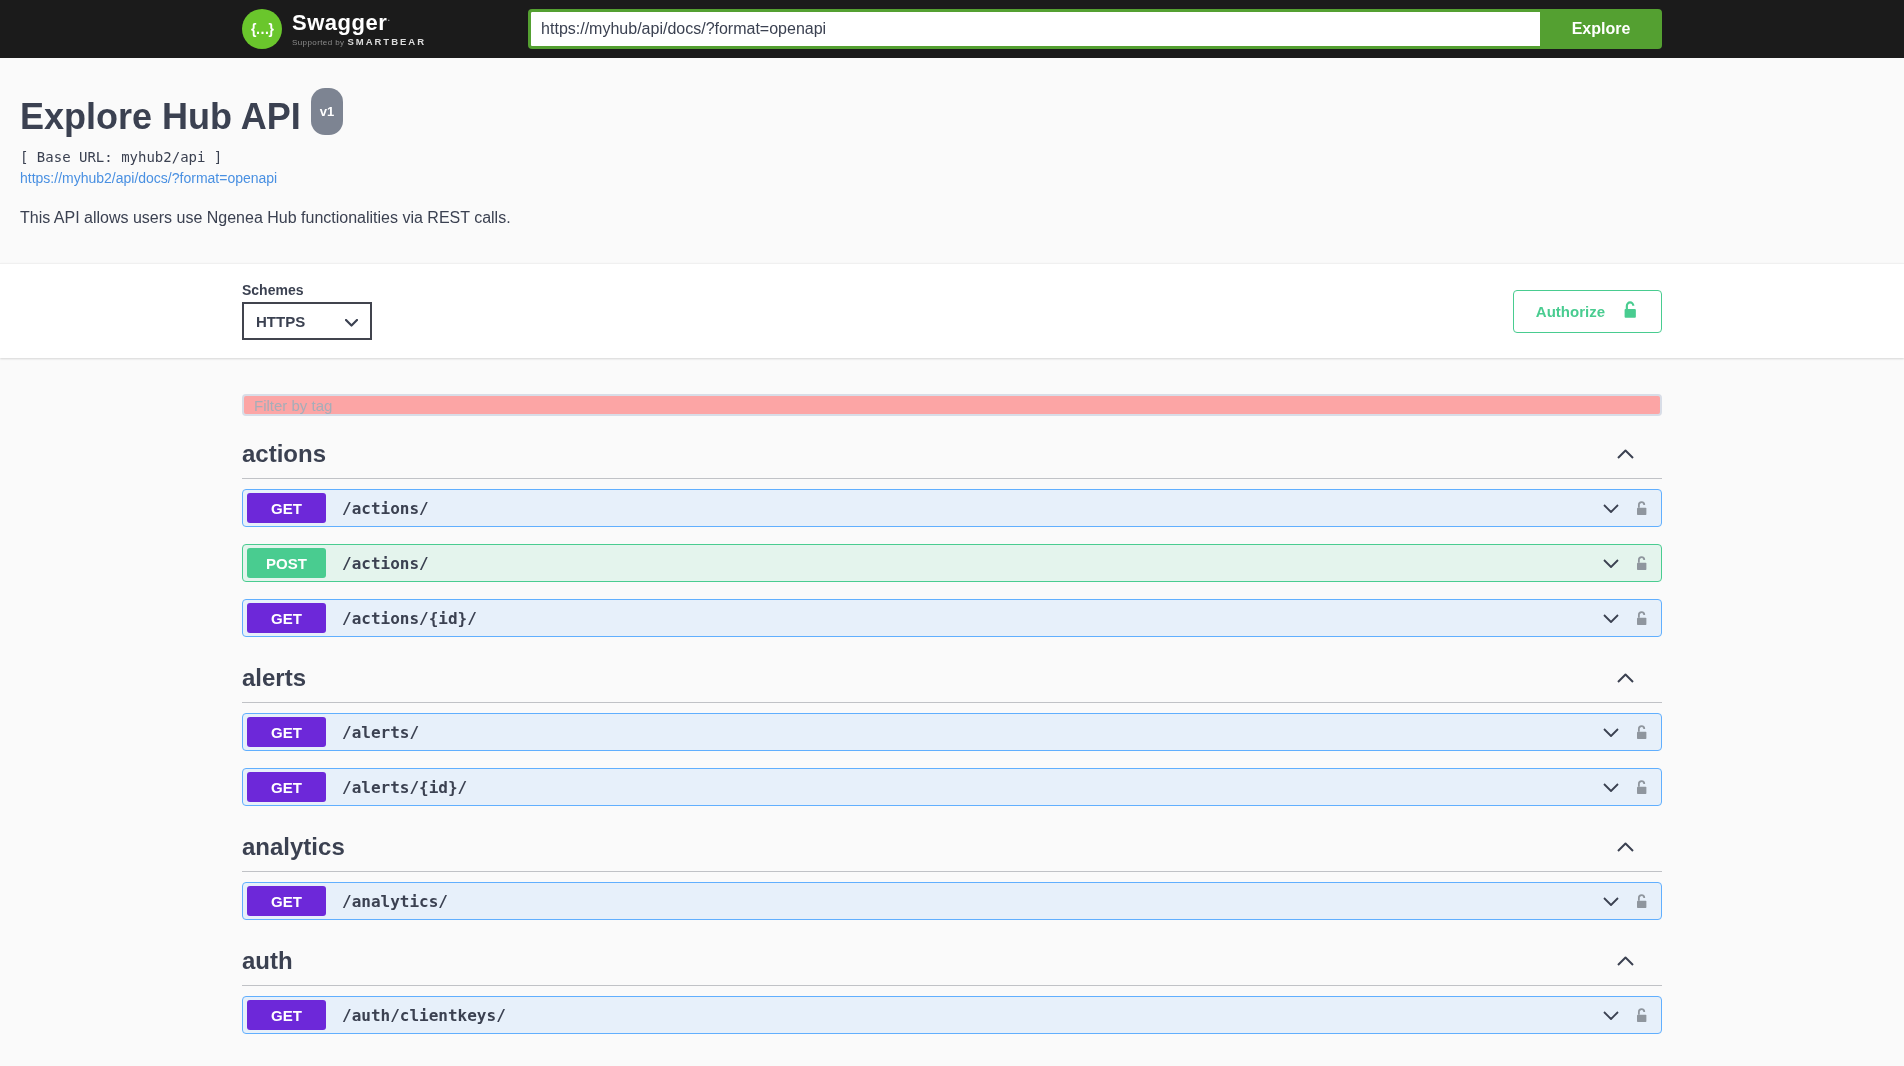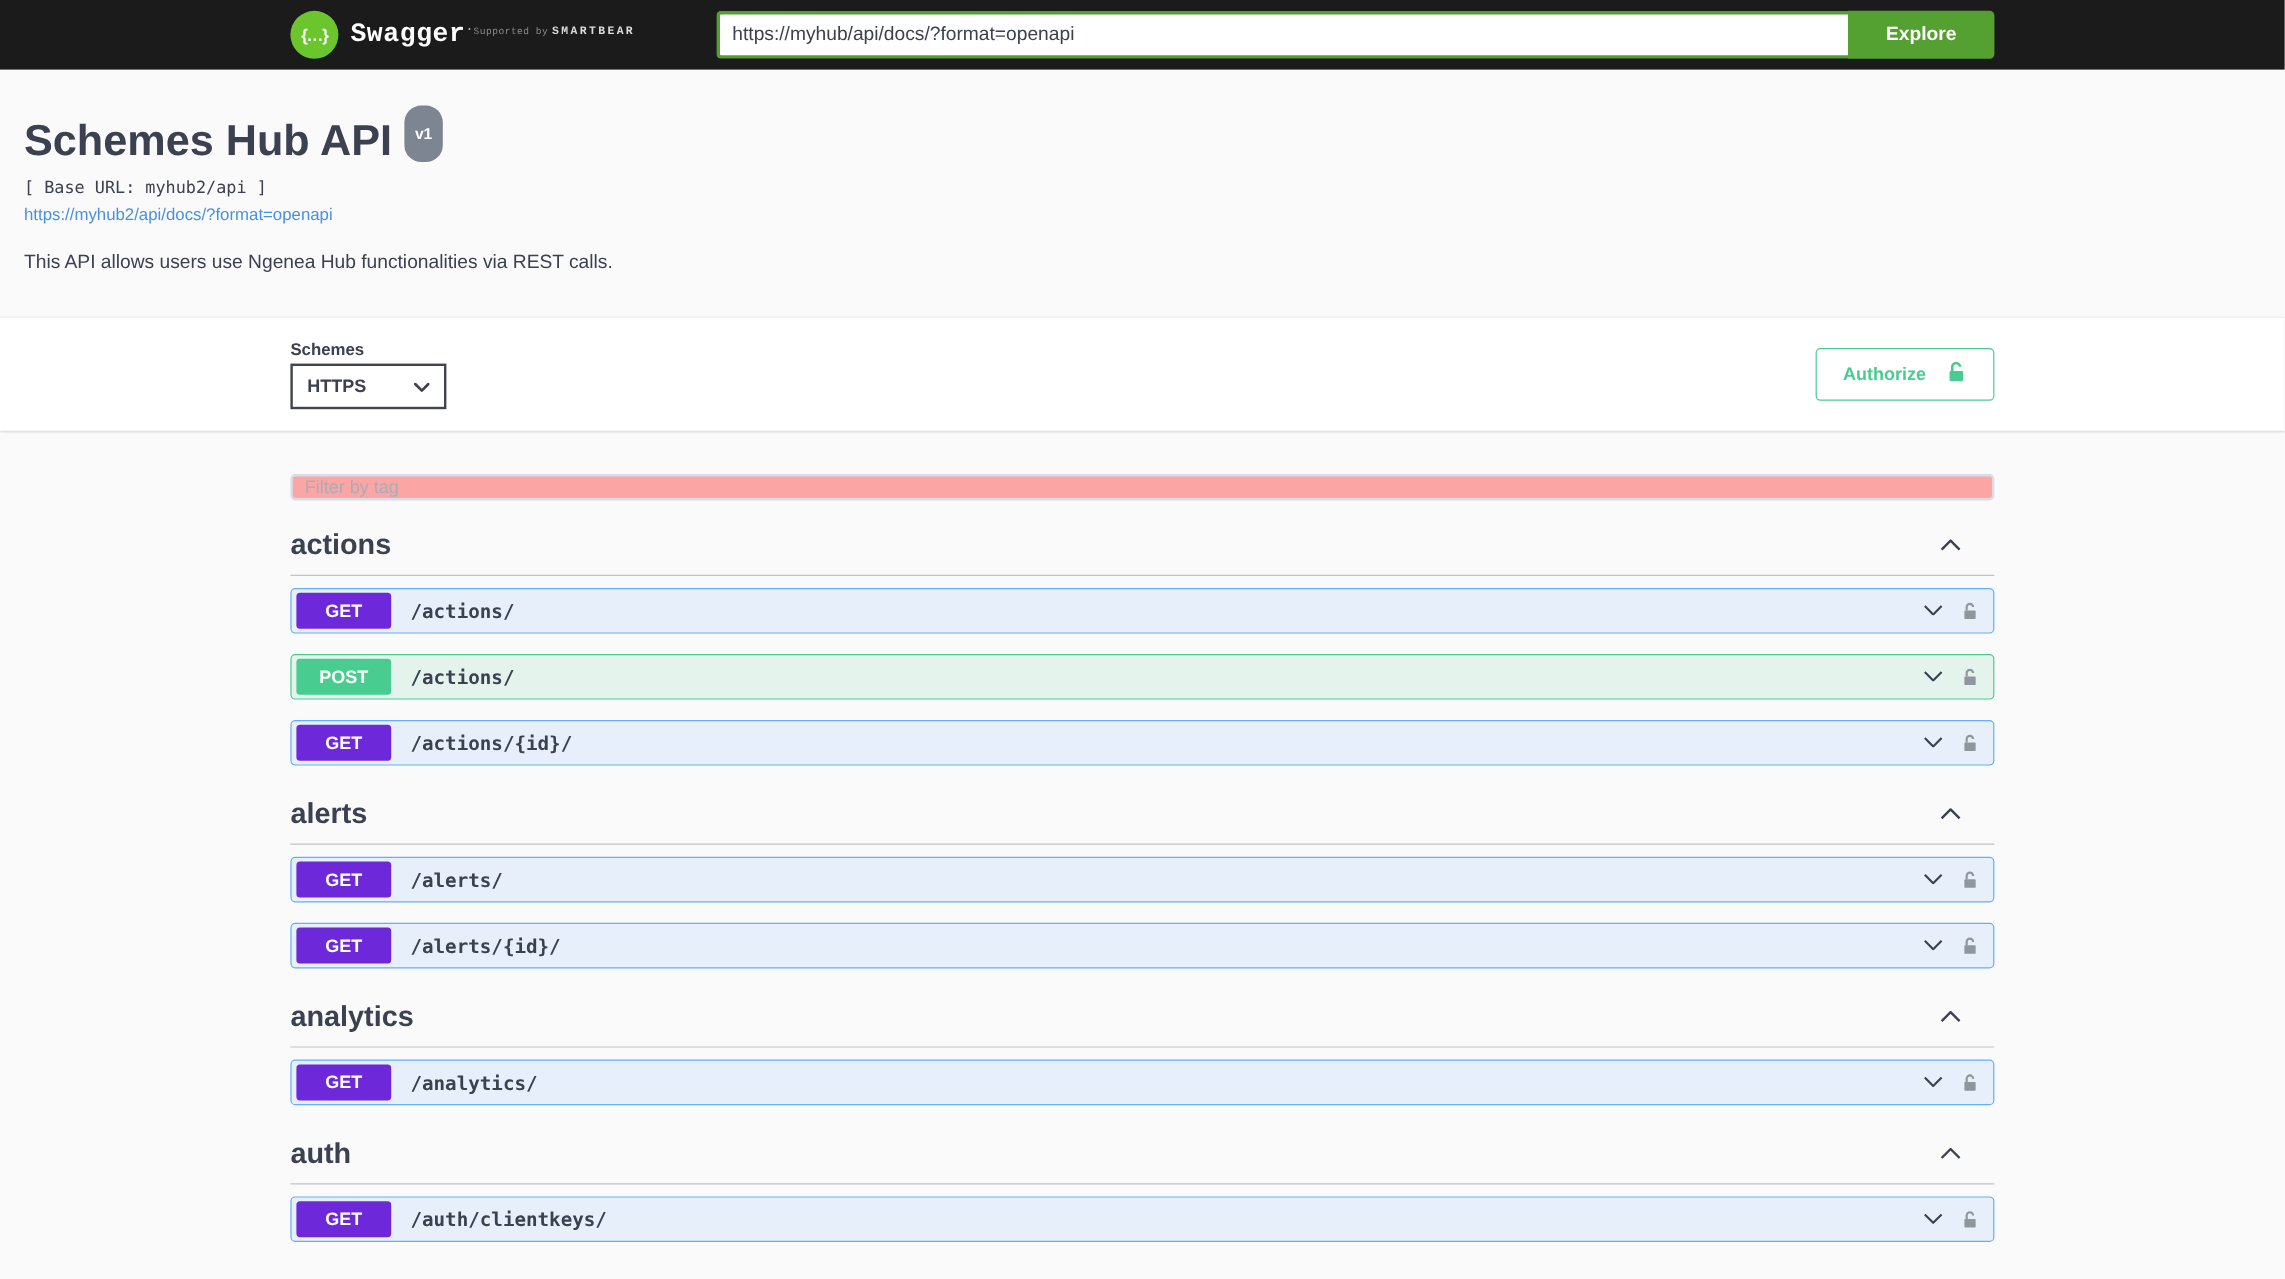--- a/index.html
+++ b/index.html
@@ -15,26 +15,26 @@
   
   .topbar { background: #1b1b1b; padding: 9px 0; }
   .topbar-inner { display: flex; align-items: center; }
   .logo { display: flex; align-items: center; gap: 10px; }
   .logo-circle {
     width: 40px; height: 40px; border-radius: 50%;
     background: #6ac62c; color: #fff;
     display: flex; align-items: center; justify-content: center;
     font-weight: bold; font-size: 14px; letter-spacing: -1px;
   }
-  .logo-textcol { display: flex; flex-direction: row; line-height: 1; font-family: Liberation Mono, monospace; }
+  .logo-textcol { display: flex; flex-direction: column; line-height: 1; }
   .logo-title { color: #fff; font-size: 22px; font-weight: bold; letter-spacing: .5px; }
   .logo-mark { color: #bbb; font-size: 11px; vertical-align: top; }
   .logo-tagline { margin-top: 3px; font-size: 8px; color: #8a8a8a; letter-spacing: .4px; }
   .logo-tagline b { color: #dcdcdc; font-size: 9.5px; letter-spacing: 2px; margin-left: 3px; }
-  .download-url-wrapper { flex: 1; display: flex; margin-left: 68px; }
+  .download-url-wrapper { flex: 1; display: flex; margin-left: 102px; }
   .download-url-input {
     flex: 1; height: 40px; border: 3px solid #54a031; border-right: none;
     border-radius: 4px 0 0 4px; padding: 0 10px; font-size: 16px;
     color: #3b4151; outline: none; font-family: "Liberation Sans", sans-serif;
   }
   .download-url-button {
     width: 122px; height: 40px; border: none; cursor: pointer;
     background: #54a031; color: #fff; font-weight: bold; font-size: 16px;
     border-radius: 0 4px 4px 0; font-family: "Liberation Sans", sans-serif;
   }
@@ -128,21 +128,21 @@
       </div>
     </div>
     <div class="download-url-wrapper">
       <input class="download-url-input" type="text" value="https://myhub/api/docs/?format=openapi" style="">
       <button class="download-url-button">Explore</button>
     </div>
   </div>
 </div>
 
 <div class="wrapper info">
-  <h1 class="api-title"><span>Schemes Hub API</span><span class="version-badge">v1</span></h1>
+  <h1 class="api-title"><span>Explore Hub API</span><span class="version-badge">v1</span></h1>
   <div class="base-url">[ Base URL: myhub2/api ]</div>
   <a class="spec-link">https://myhub2/api/docs/?format=openapi</a>
   <div class="description">This API allows users use Ngenea Hub functionalities via REST calls.</div>
 </div>
 
 <div class="scheme-container">
   <div class="wrapper scheme-inner">
     <div>
       <div class="schemes-label">Schemes</div>
       <div class="schemes-select">

